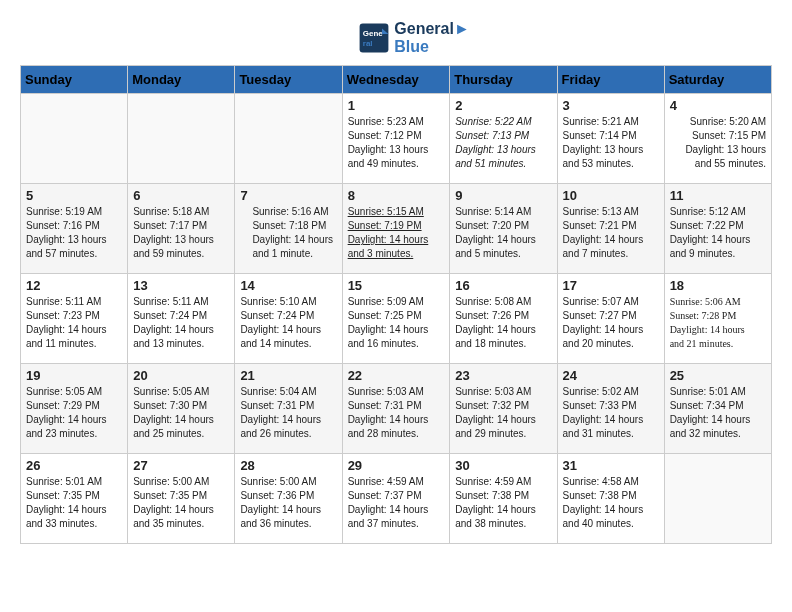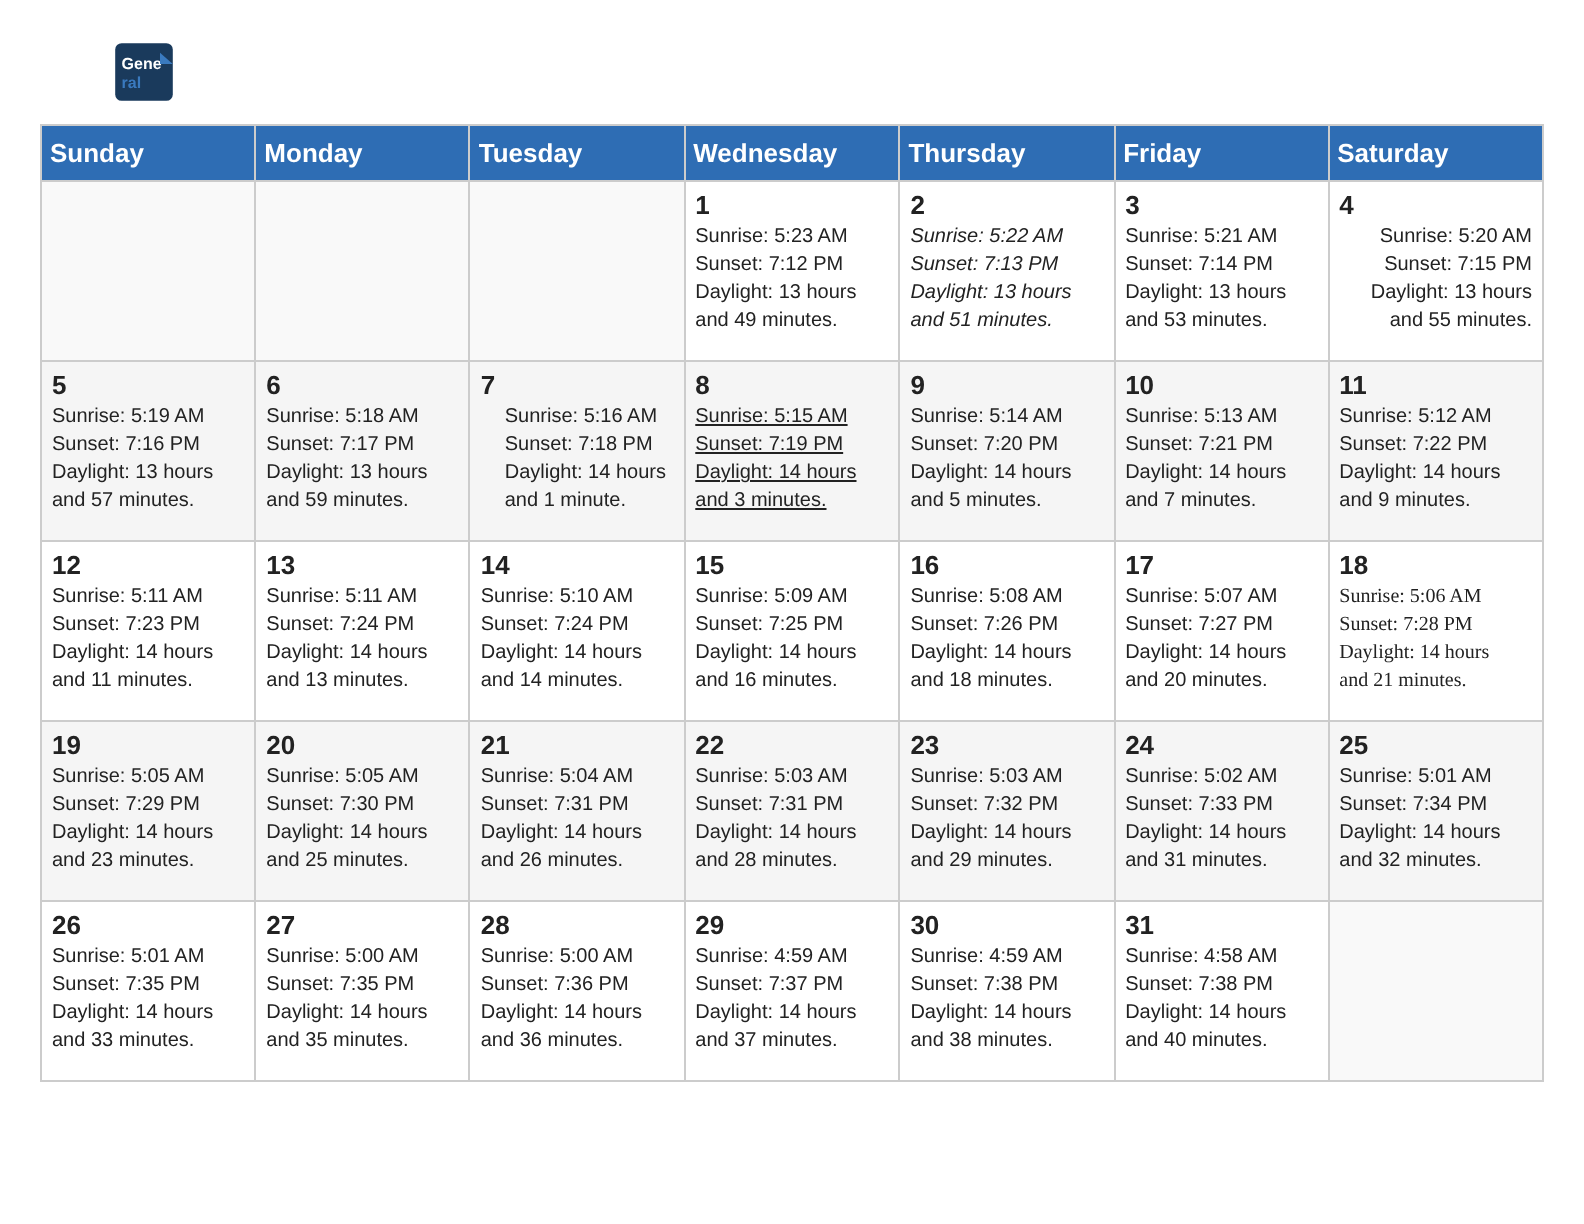--- a/index.html
+++ b/index.html
@@ -5,21 +5,21 @@
     * { box-sizing: border-box; margin: 0; padding: 0; }
     body {
       font-family: Arial, sans-serif;
       background: #fff;
       width: 792px;
       min-height: 612px;
       padding: 20px;
     }
     .header {
       display: flex;
-      justify-content: flex-start;
+      justify-content: center;
       align-items: flex-start;
       margin-bottom: 10px;
       margin-left: 36px;
     }
     .logo {
       display: flex;
       align-items: center;
       gap: 4px;
     }
     .logo-icon {
@@ -37,21 +37,21 @@
     .location-title {
       font-size: 16px;
       color: #333;
     }
     table {
       width: 100%;
       border-collapse: collapse;
     }
     thead tr th {
       background-color: #2e6db4;
-      color: #ffffff;
+      color: #000000;
       font-size: 13px;
       font-weight: bold;
       padding: 6px 4px;
       text-align: left;
       border: 1px solid #ccc;
     }
     tbody tr td {
       border: 1px solid #ccc;
       vertical-align: top;
       padding: 4px 5px;
@@ -84,20 +84,24 @@
 <body>
 
 <div class="header">
   <div class="logo">
     <svg class="logo-icon" viewBox="0 0 40 40">
       <rect x="2" y="2" width="36" height="36" rx="4" fill="#1a3a5c"></rect>
       <text x="6" y="18" font-size="10" fill="white" font-family="Arial" font-weight="bold">Gene</text>
       <text x="6" y="30" font-size="10" fill="#3a7abf" font-family="Arial" font-weight="bold">ral</text>
       <polygon points="30,8 38,15 30,15" fill="#3a7abf"></polygon>
     </svg>
+    <div>
+      <div style="font-size:16px;font-weight:bold;color:#1a3a5c;line-height:1.1">General<span style="color:#3a7abf;">►</span></div>
+      <div style="font-size:16px;font-weight:bold;color:#3a7abf;line-height:1.1">Blue</div>
+    </div>
   </div>
   <div class="title-block">
     <div class="month-title"></div>
     <div class="location-title"></div>
   </div>
 </div>
 
 <table>
   <thead>
     <tr>

